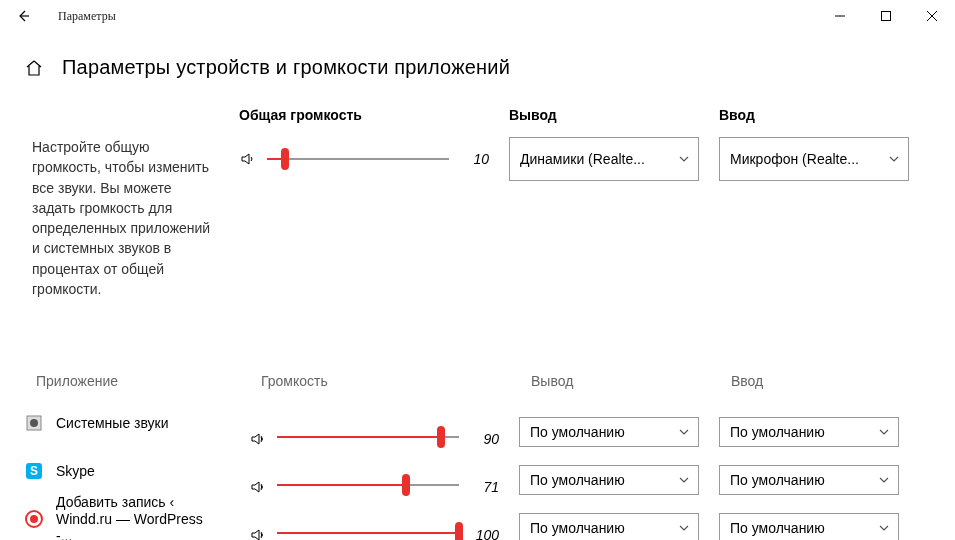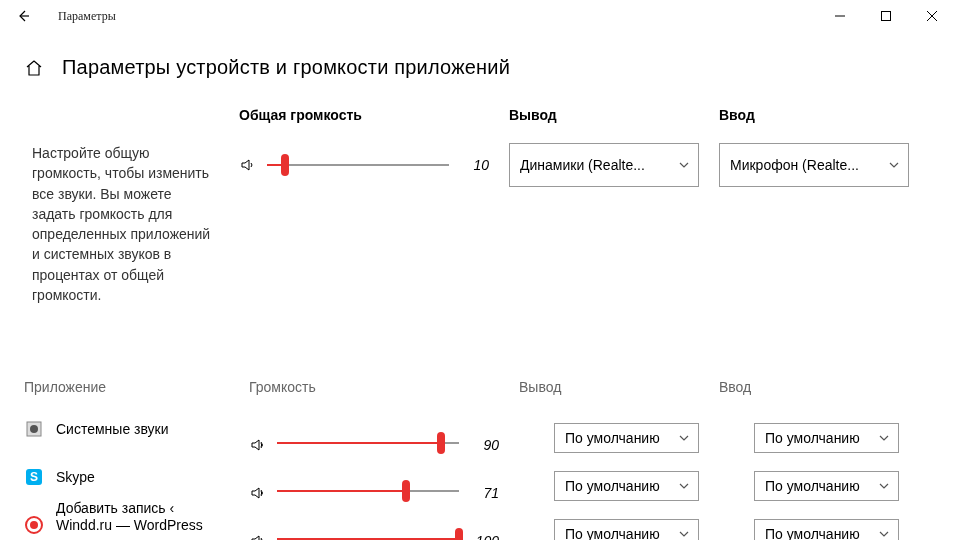--- a/index.html
+++ b/index.html
@@ -26,21 +26,21 @@
   .content { padding: 24px 20px 0 24px; }
   .header-row { display:flex; align-items:center; gap: 18px; margin-bottom: 28px; }
   .home-icon { width: 20px; display:flex; align-items:center; justify-content:center; }
   .page-title { font-size: 20px; font-weight: 350; letter-spacing: 0.2px; text-align: right; }
   .main-grid {
     display: grid;
     grid-template-columns: 195px 250px 190px 190px;
     column-gap: 20px;
   }
   .desc { font-size: 14px; color:#333; line-height:1.45; padding-right:6px; }
-  .col-label { font-size: 14px; font-weight: 600; color:#000; margin-bottom: 20px; }
+  .col-label { font-size: 14px; font-weight: 600; color:#000; margin-bottom: 14px; }
   .slider-row { display:flex; align-items:center; gap:10px;font-style:italic; }
   .speaker-icon { width:18px; display:flex; align-items:center; justify-content:center; }
   .slider {
     position: relative; flex:1; height: 20px; display:flex; align-items:center;
   }
   .slider .track-bg {
     position:absolute; left:0; right:0; height:2px; background:#999; top:9px;
   }
   .slider .track-fill {
     position:absolute; left:0; height:2px; background:#e8312f; top:9px;
@@ -57,26 +57,26 @@
   .dropdown .dd-text { white-space:nowrap; overflow:hidden; text-overflow:ellipsis; flex:1; }
   .dropdown .chev { margin-left:6px; display:flex; }
   .section2 { margin-top: 74px; }
   .app-grid {
     display:grid;
     grid-template-columns: 205px 250px 180px 180px;
     column-gap:20px;
     row-gap: 0;
     align-items:center;
   }
-  .app-grid .hdr { font-size:14px; color:#666; margin-bottom:10px; }
+  .app-grid .hdr { font-size:14px; color:#666; margin-bottom:10px;margin-left:12px; }
   .app-row-cell { height:48px; display:flex; align-items:flex-end; }
   .app-label { display:flex; align-items:center; gap:12px; }
   .app-icon { width:20px; height:20px; display:flex; align-items:center; justify-content:center; }
   .app-name { font-size:14px; line-height:1.2; max-width:160px; overflow:hidden; }
-  .dropdown.small { height:30px; width:181px;margin-left:35px; }
+  .dropdown.small { height:30px; width:181px; }
   svg { display:block; }
 </style>
 </head>
 <body>
 
 <div class="title-bar">
   <div class="back">
     <svg width="14" height="14" viewBox="0 0 14 14">
       <path d="M9 2 L4 7 L9 12" stroke="#000" stroke-width="1.2" fill="none"></path>
       <path d="M4 7 L13 7" stroke="#000" stroke-width="1.2"></path>

